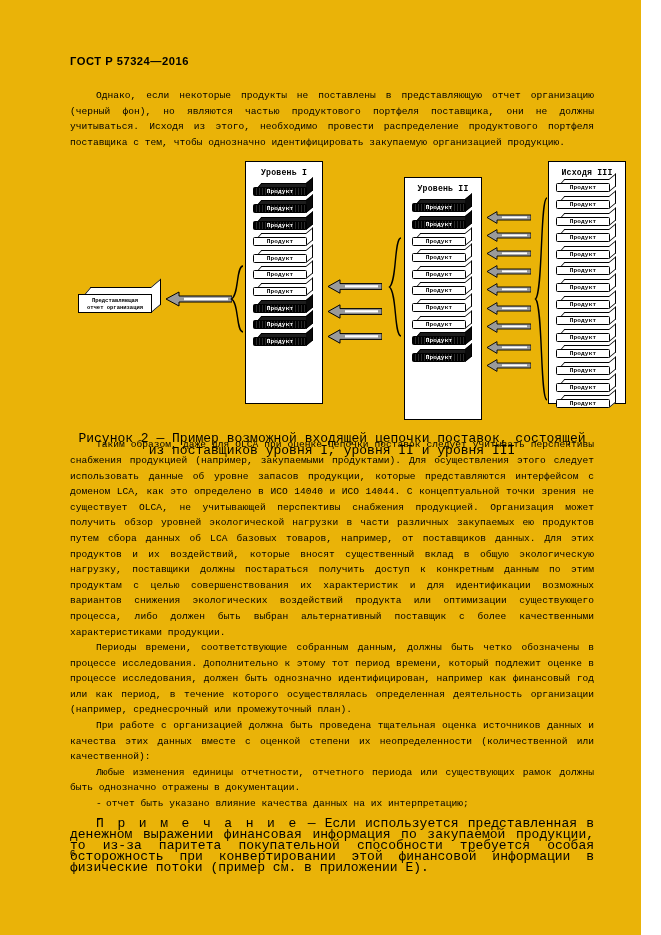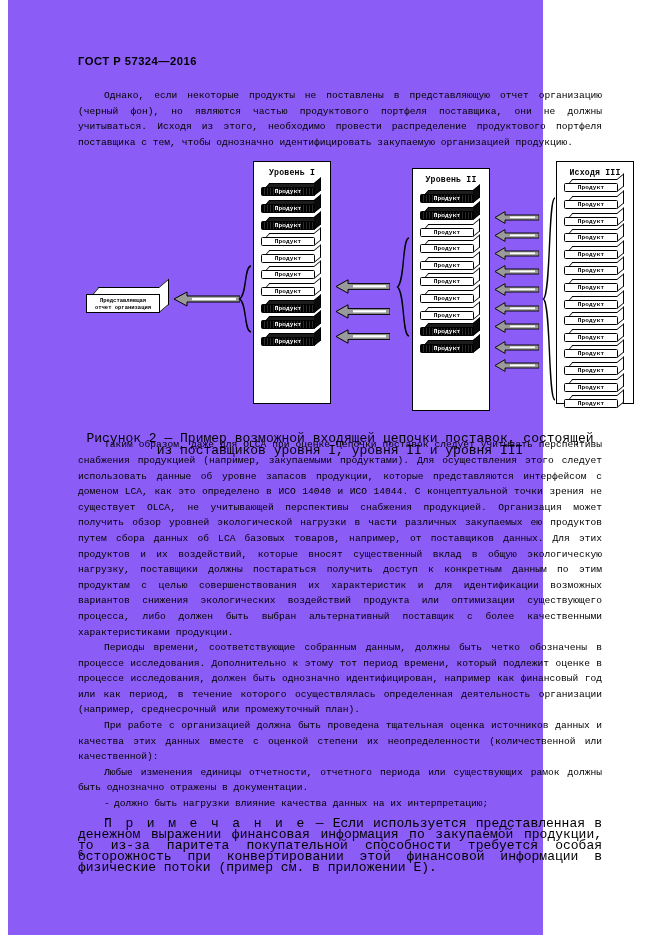--- a/index.html
+++ b/index.html
@@ -10,23 +10,22 @@
   body {
     width: 661px; height: 935px;
     position: relative;
     font-family: "Liberation Sans", sans-serif;
     color: #000;
     overflow: hidden;
   }
   .page {
     position: absolute;
     left: 0; top: 0;
-    width: 535px; height: 935px;
-    background: #8b5cf6;
-    margin-left: 8px;
+    width: 641px; height: 935px;
+    background: #eab308;
   }
   .header {
     position: absolute;
     left: 70px; top: 55px;
     font-size: 11.2px;
     font-weight: bold;
     letter-spacing: 0.5px;
   }
   .content {
     position: absolute;
@@ -300,21 +299,21 @@
           <rect x="17" y="6.2" width="33" height="2.2" fill="#ffffff"></rect>
         </svg>
       </div>
 
       <div class="brace" style="left:318px; top:76px;">
         <svg width="14" height="100" viewBox="0 0 14 100">
           <path d="M13 1 C6 1 9 44 1.5 50 C9 56 6 99 13 99" fill="none" stroke="#000" stroke-width="1.4"></path>
         </svg>
       </div>
 
-      <div class="col" style="left:334px; top:7px; width:78px; height:243px;">
+      <div class="col" style="left:334px; top:16px; width:78px; height:243px;">
         <div class="col-title">Уровень II</div>
         <div class="boxes">
             <div class="pbox dark">
               <div class="top"></div>
               <div class="side"></div>
               <div class="face">Продукт</div>
             </div>
             <div class="pbox dark">
               <div class="top"></div>
               <div class="side"></div>
@@ -503,21 +502,21 @@
       <div class="fig-caption">Рисунок 2 — Пример возможной входящей цепочки поставок, состоящей из поставщиков уровня I, уровня II и уровня III</div>
     </div>
 
     <p class="body-text" style="margin-top:8px;">Таким образом, даже для OLCA при оценке цепочки поставок следует учитывать перспективы снабжения продукцией (например, закупаемыми продуктами). Для осуществления этого следует использовать данные об уровне запасов продукции, которые представляются интерфейсом с доменом LCA, как это определено в ИСО 14040 и ИСО 14044. С концептуальной точки зрения не существует OLCA, не учитывающей перспективы снабжения продукцией. Организация может получить обзор уровней экологической нагрузки в части различных закупаемых ею продуктов путем сбора данных об LCA базовых товаров, например, от поставщиков данных. Для этих продуктов и их воздействий, которые вносят существенный вклад в общую экологическую нагрузку, поставщики должны постараться получить доступ к конкретным данным по этим продуктам с целью совершенствования их характеристик и для идентификации возможных вариантов снижения экологических воздействий продукта или оптимизации существующего процесса, либо должен быть выбран альтернативный поставщик с более качественными характеристиками продукции.</p>
     <p class="body-text">Периоды времени, соответствующие собранным данным, должны быть четко обозначены в процессе исследования. Дополнительно к этому тот период времени, который подлежит оценке в процессе исследования, должен быть однозначно идентифицирован, например как финансовый год или как период, в течение которого осуществлялась определенная деятельность организации (например, среднесрочный или промежуточный план).</p>
     <p class="body-text">При работе с организацией должна быть проведена тщательная оценка источников данных и качества этих данных вместе с оценкой степени их неопределенности (количественной или качественной):</p>
     <p class="body-text">Любые изменения единицы отчетности, отчетного периода или существующих рамок должны быть однозначно отражены в документации.</p>
 
     <div class="dash-item">
       <span class="dash">-</span>
-      <span>должно быть нагрузки влияние качества данных на их интерпретацию;</span>
+      <span>отчет быть указано влияние качества данных на их интерпретацию;</span>
     </div>
     <div class="dash-item">
       <span class="dash">-</span>
     </div>
 
     <p class="note"><span class="lbl">П р и м е ч а н и е</span><span> — </span><span>Если используется представленная в денежном выражении финансовая информация по закупаемой продукции, то из-за паритета покупательной способности требуется особая осторожность при конвертировании этой финансовой информации в физические потоки (пример см. в приложении Е).</span></p>
 
   </div>
 
   <div class="page-num">6</div>

